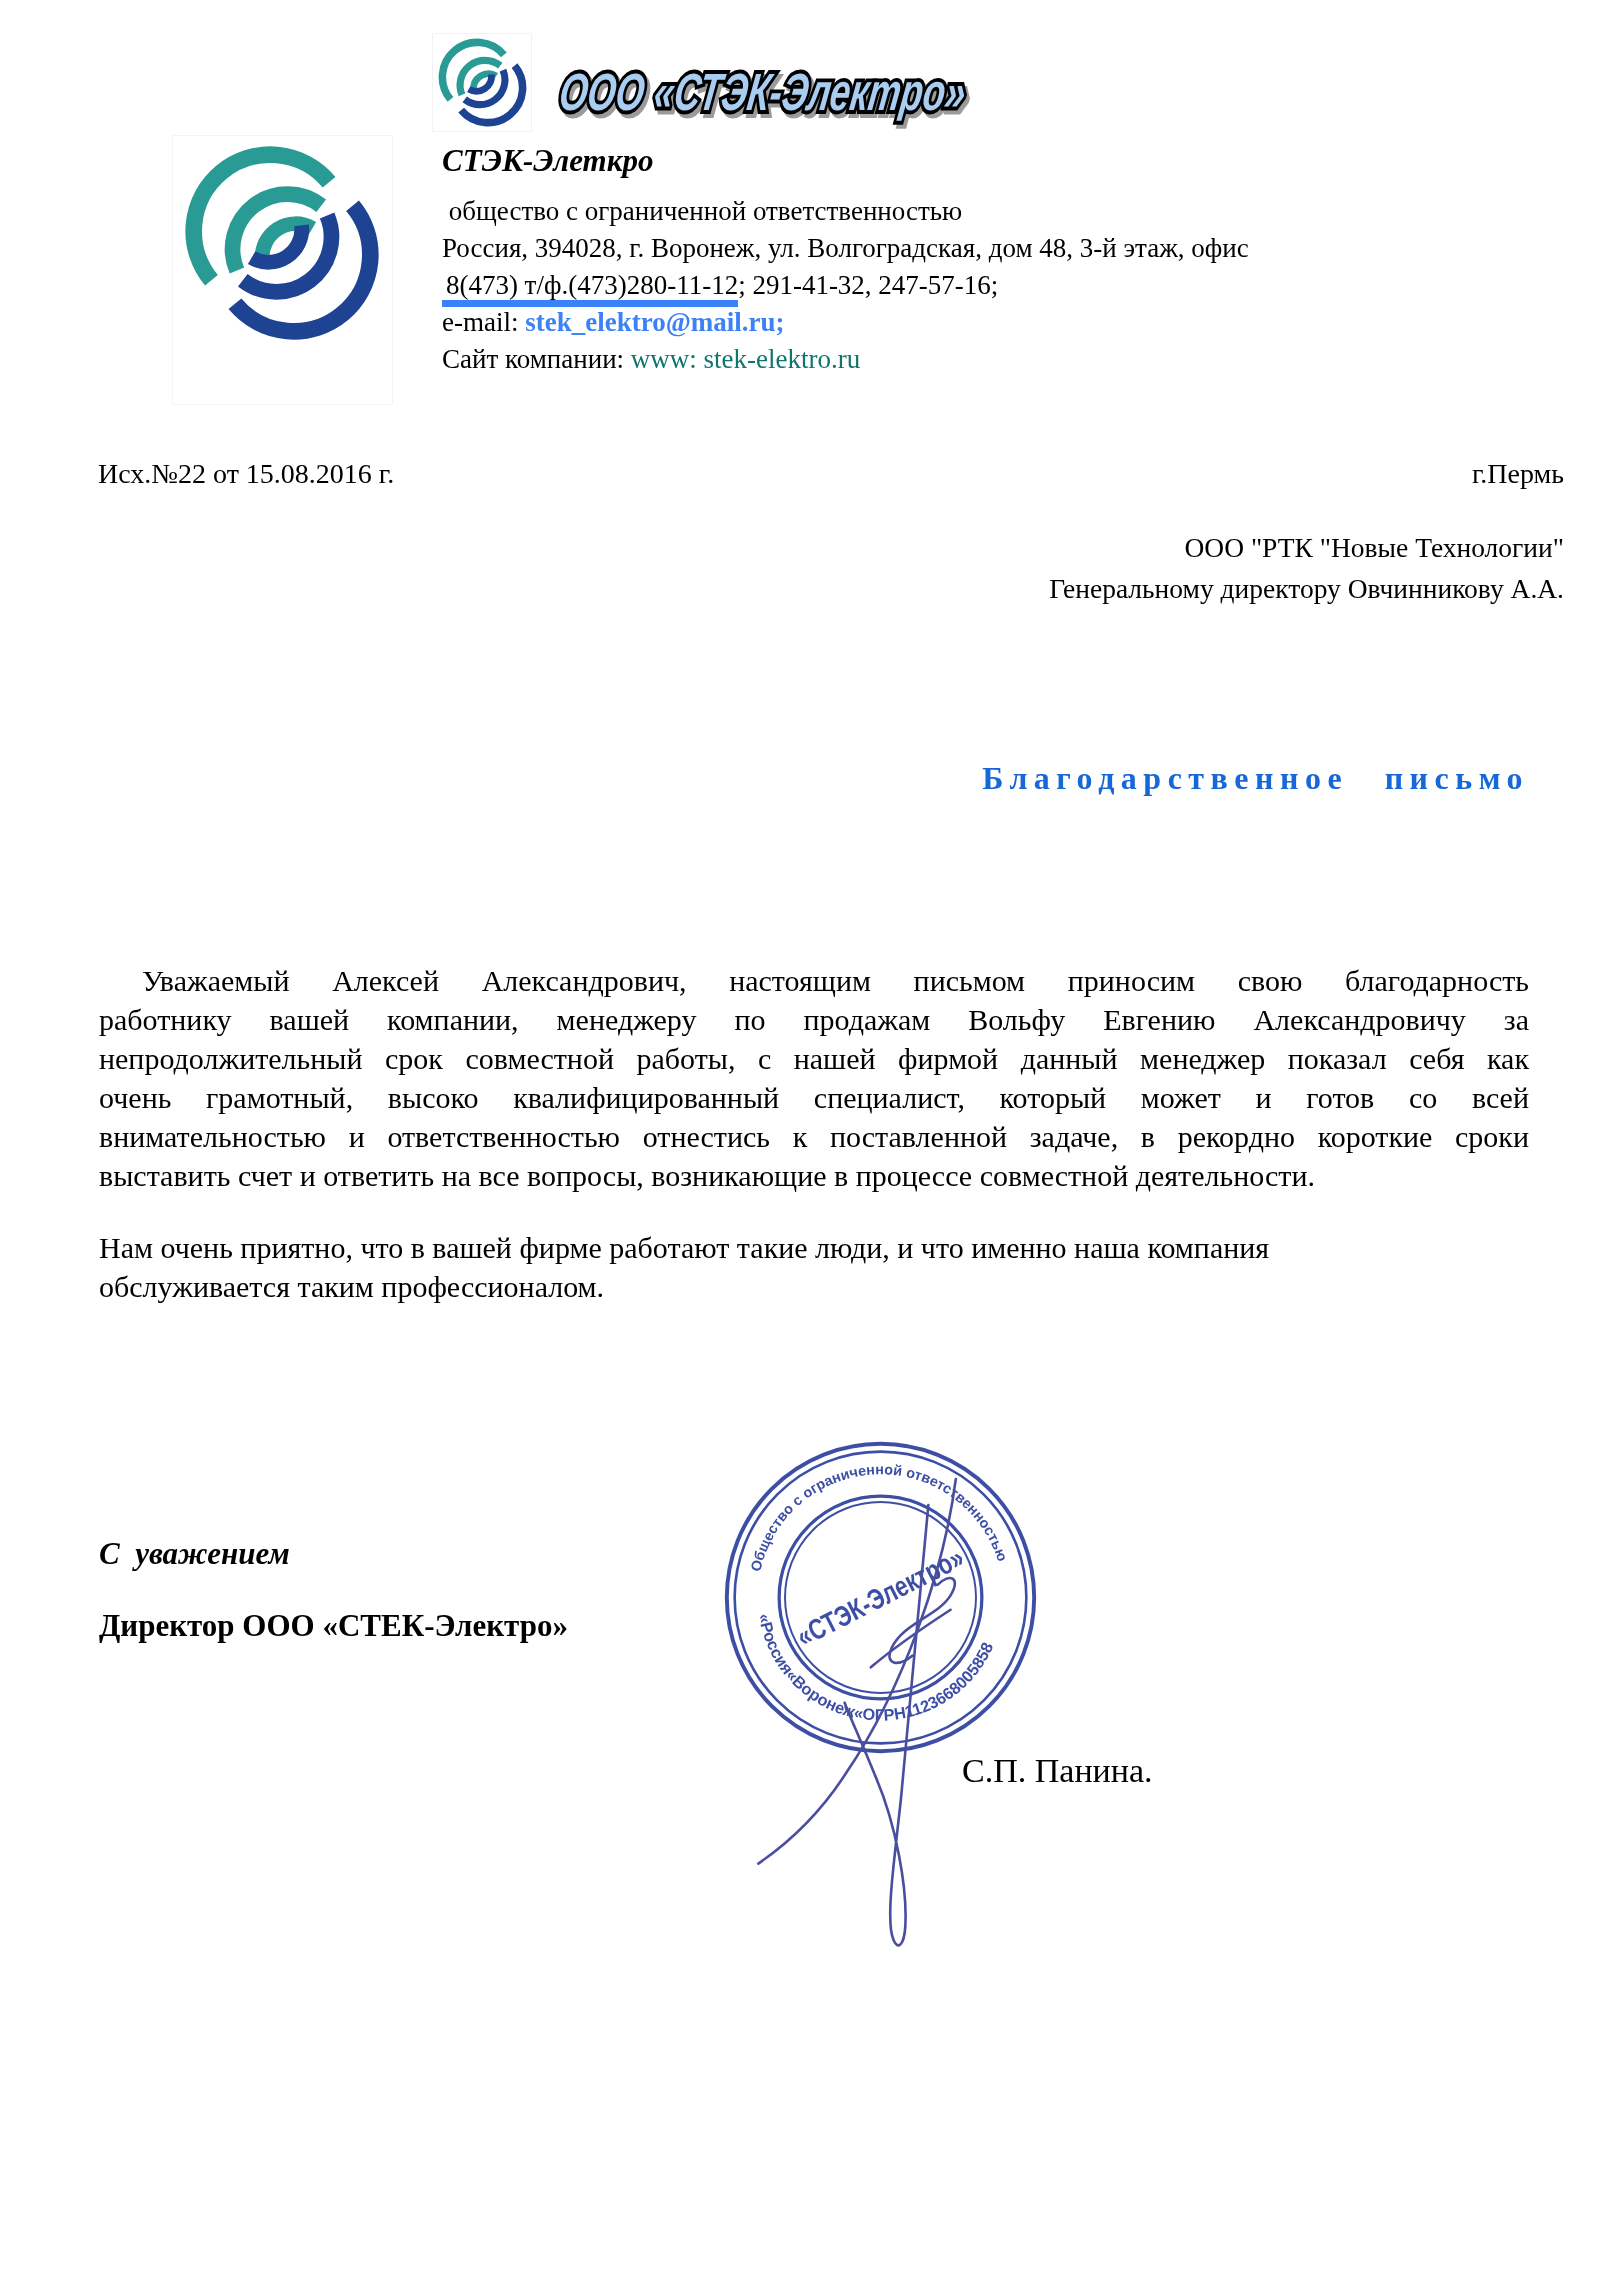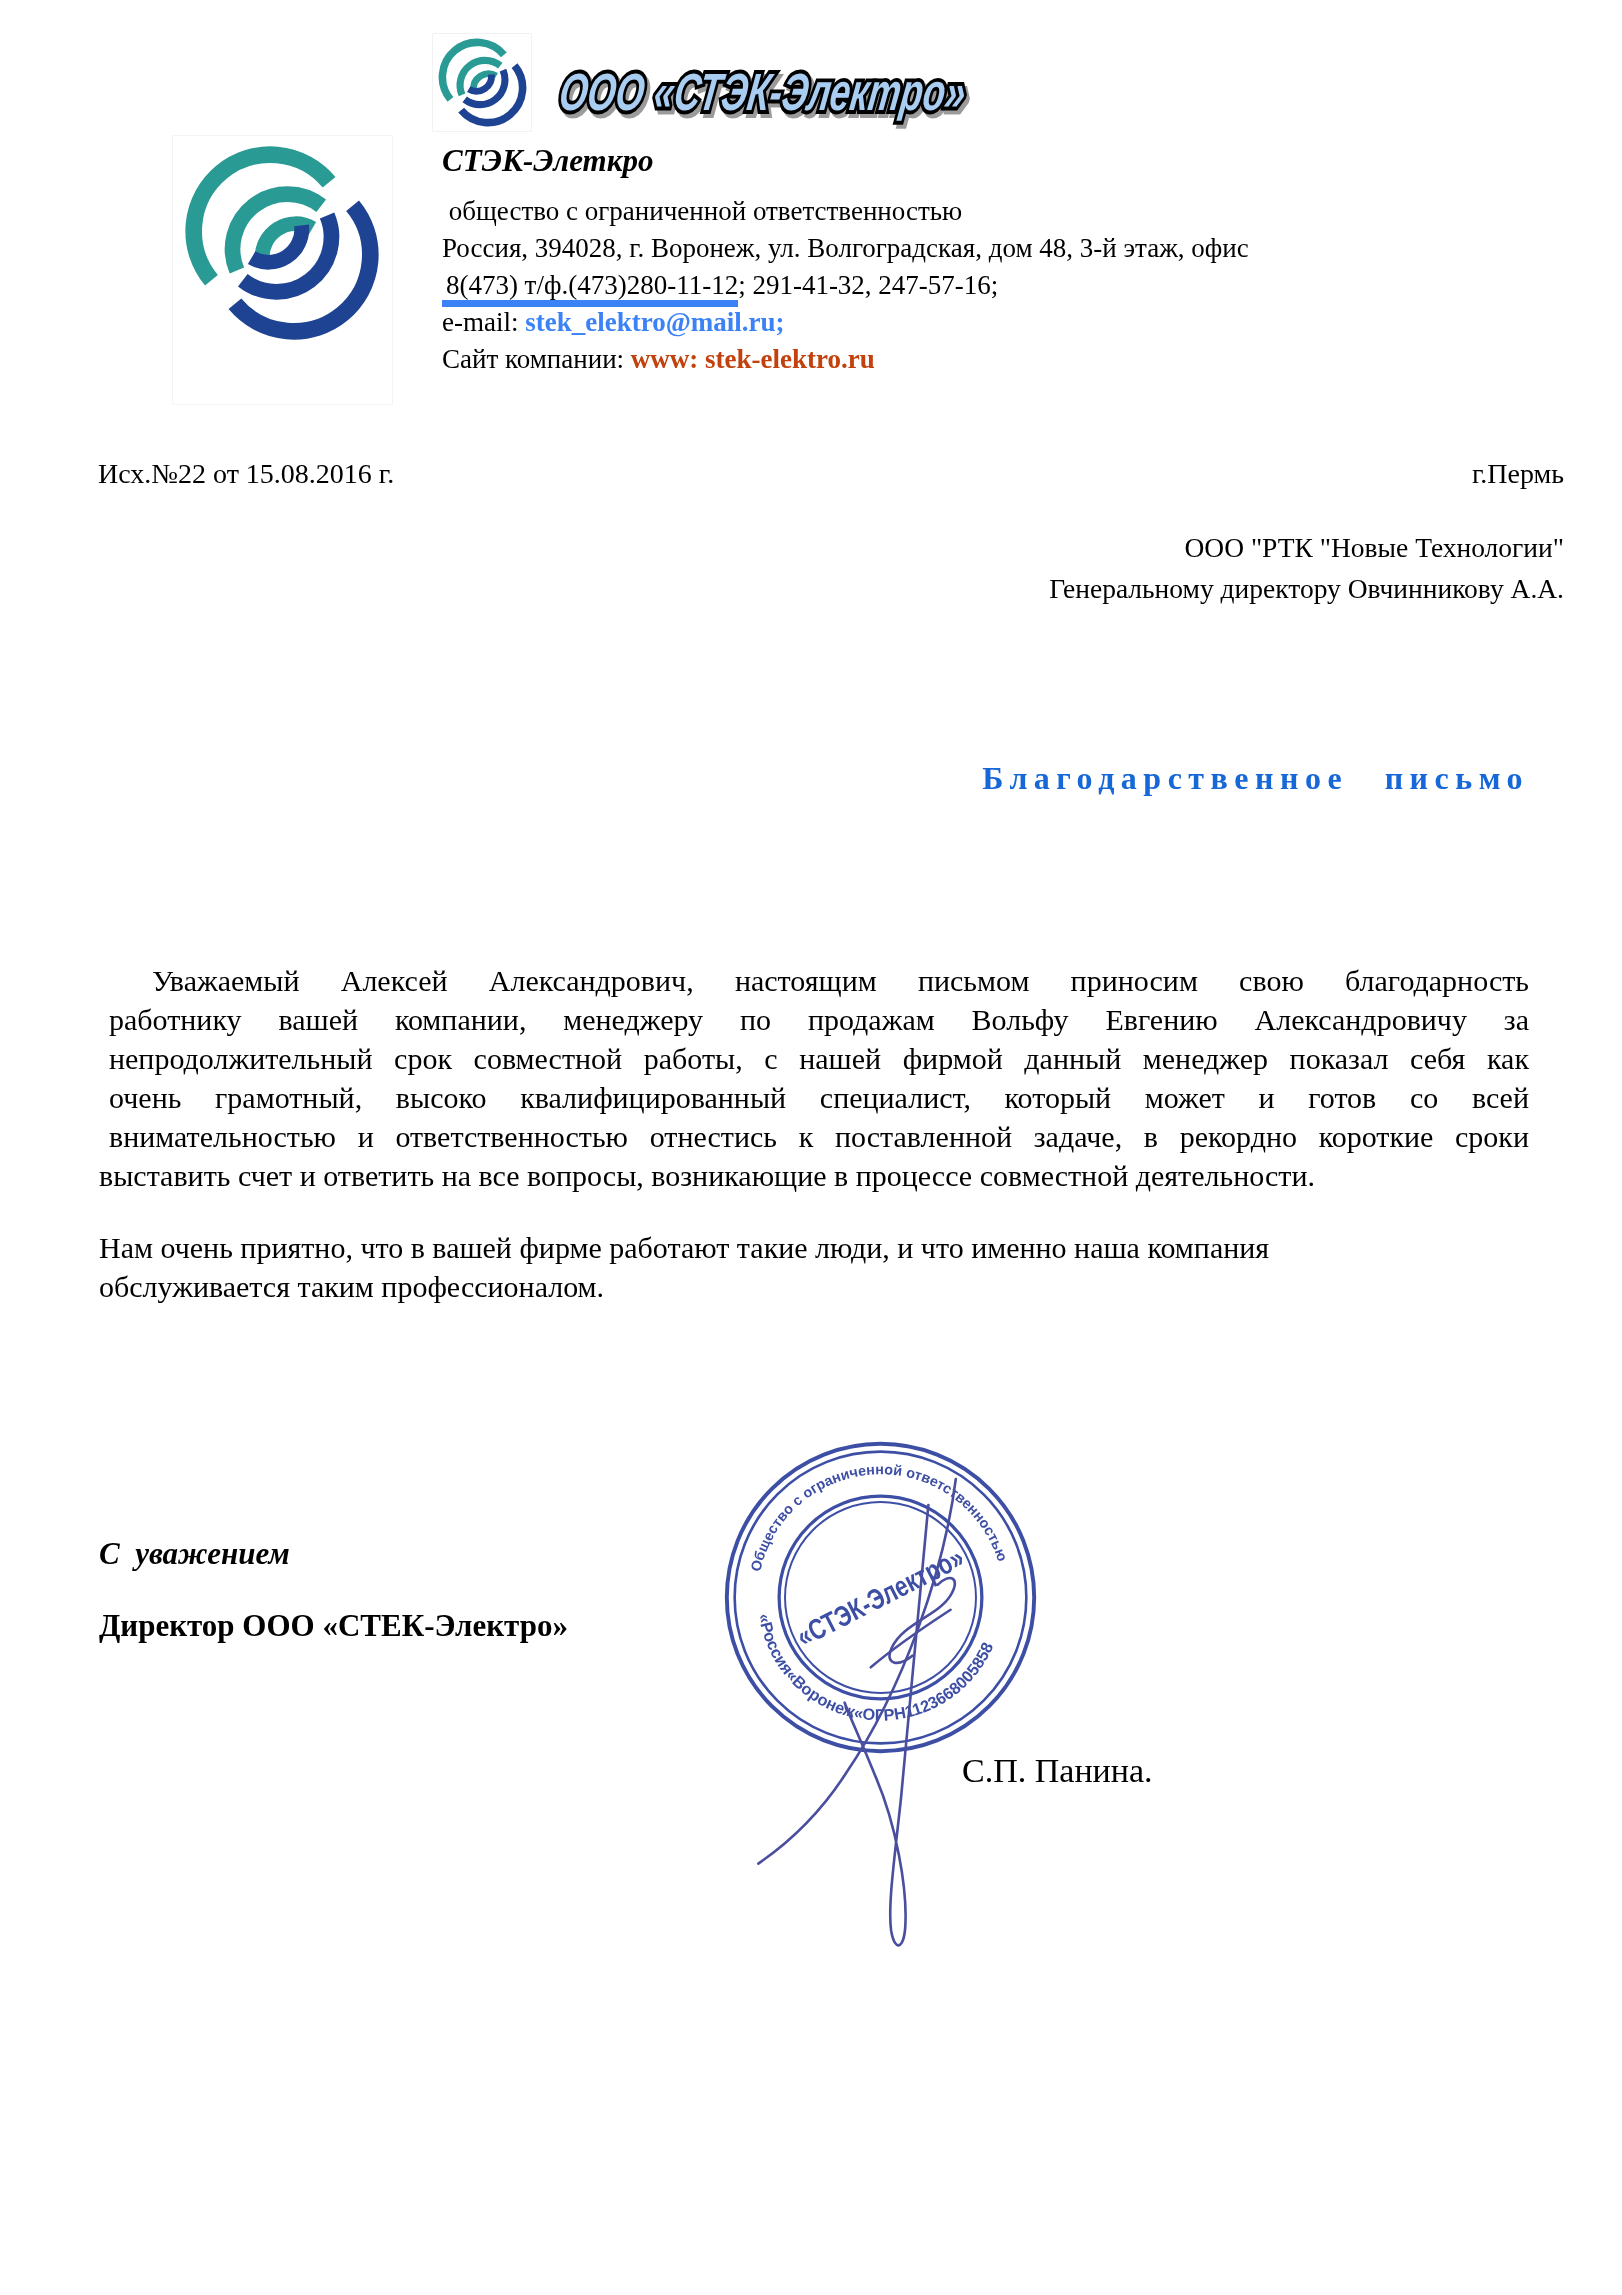--- a/index.html
+++ b/index.html
@@ -20,32 +20,32 @@
   
   #logo-box{left:173px; top:136px; width:219px; height:268px; background:#fff;
     box-shadow:0 0 0 0.7px #efefef;}
   #logo-box svg{margin:9.2px 0 0 10.5px;}
   
   #letterhead{left:442px; top:143px; width:1158px;}
   #company-name{font-size:31px; font-weight:bold; font-style:italic; margin-bottom:14.4px;}
   .lh-line{font-size:27px; line-height:37px; white-space:pre;}
   .phone-underline{border-bottom:7px solid #3b82f6; padding-left:3.9px;}
   .email-link{color:#3b82f6; font-weight:bold;}
-  .site-link{color:#c2410c; font-weight:bold;}
+  .site-link{color:#0f766e; font-weight:normal;}
   
   #meta-row{left:98px; top:458px; width:1466px; display:flex; justify-content:space-between;
     font-size:28px;}
   
   #recipient{right:59px; top:527px; text-align:right; font-size:27.5px; line-height:41px;}
   
   #title{left:99px; top:760px; width:1430px; text-align:right;
     font-size:32px; font-weight:bold; color:#1667d8; letter-spacing:6.5px; word-spacing:22px;}
   
   #para1{left:99px; top:961px; width:1430px; font-size:30px; line-height:39px;}
-  .just{text-align:justify; text-align-last:justify;margin-left:10px;}
+  .just{text-align:justify; text-align-last:justify;}
   .indent{text-indent:43px;}
   #para2{left:99px; top:1228px; width:1430px; font-size:30px; line-height:39px;}
   
   #closing{left:99px; top:1536px; font-size:31px; font-weight:bold; font-style:italic; white-space:pre;}
   #position{left:99px; top:1608px; font-size:31px; font-weight:bold;}
   #stamp-svg{left:717px; top:1434px;}
   #signature-svg{left:707px; top:1407px;}
   #signer-name{left:962px; top:1752px; font-size:34px;}
 </style>
 </head>

